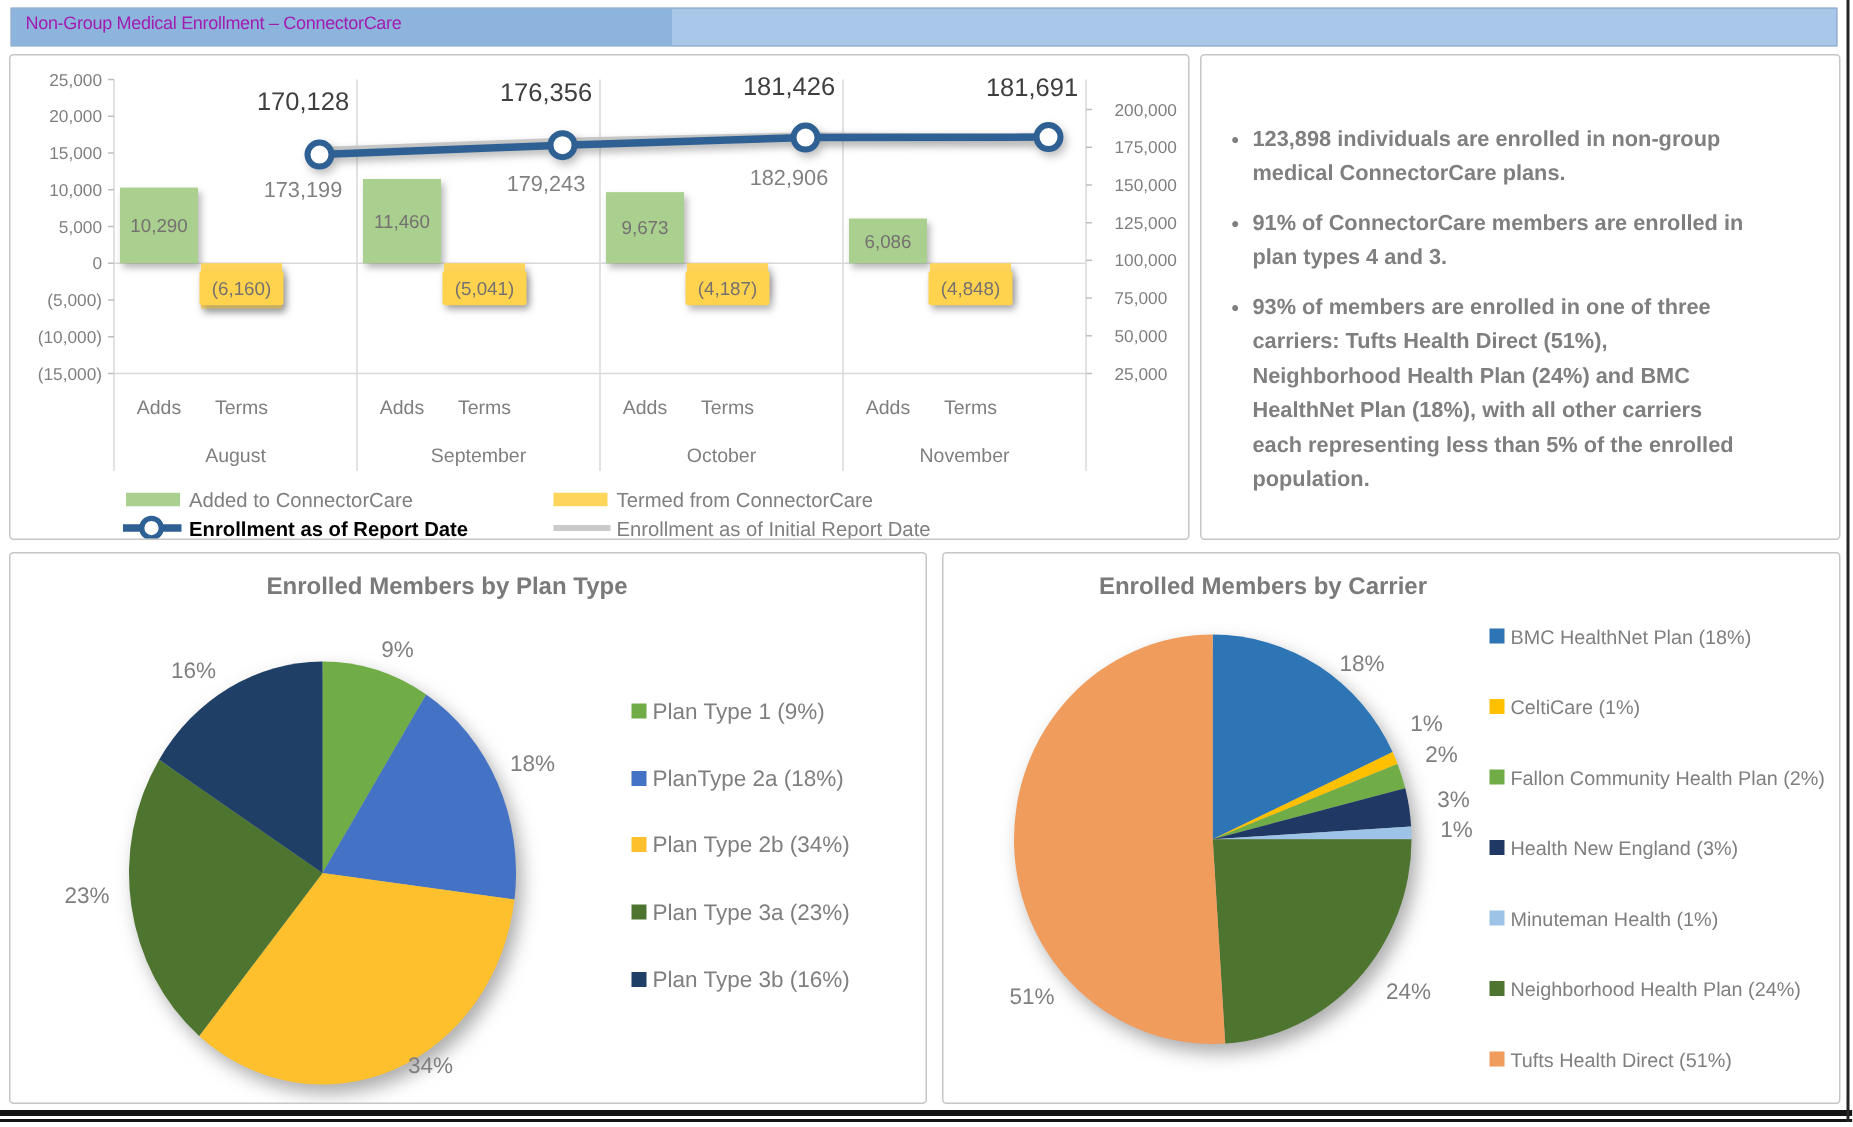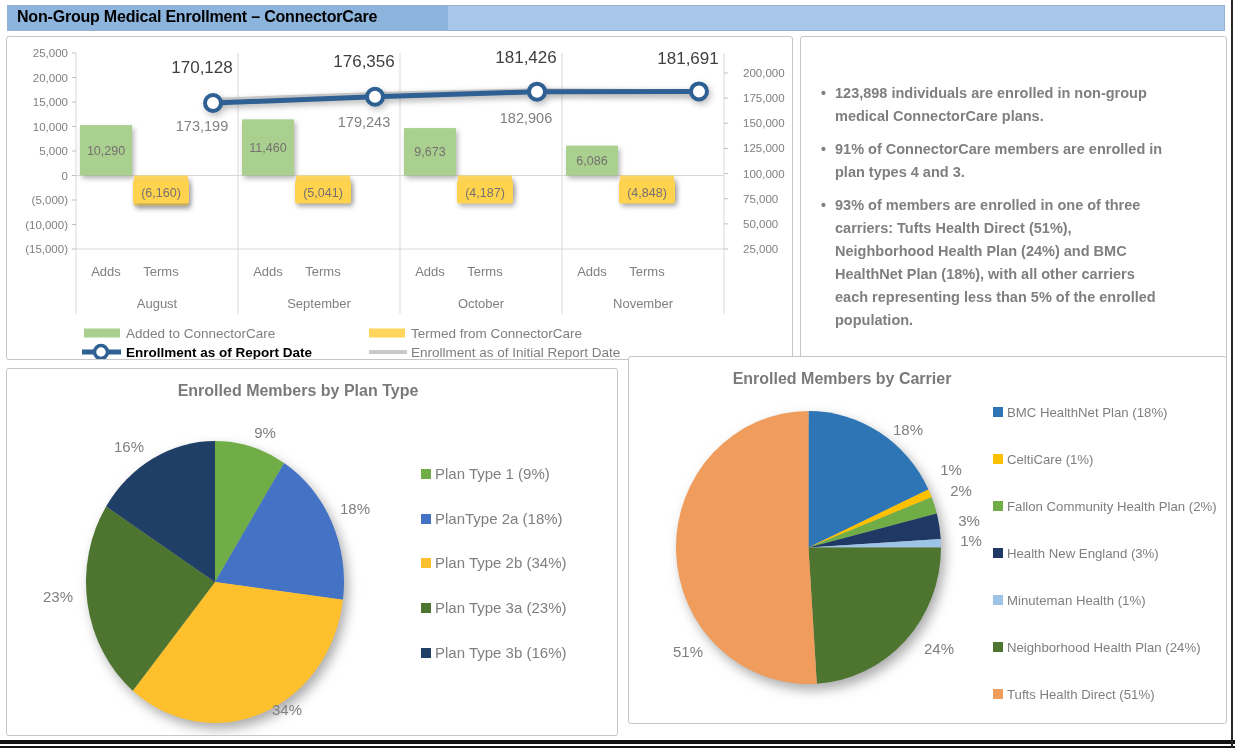--- a/index.html
+++ b/index.html
@@ -1,24 +1,24 @@
 <!DOCTYPE html>
 <html><head>
 <meta charset="utf-8">
 <style>
   html,body{margin:0;padding:0;background:#fff;}
   #app{position:relative;width:1235px;height:751px;background:#fff;overflow:hidden;font-family:"Liberation Sans",sans-serif;}
   .titlebar{position:absolute;left:7px;top:5px;width:1218px;height:26px;background:#A9C7E9;border:1px solid #94B2D0;box-sizing:border-box;}
   .titlebar .accent{position:absolute;left:0;top:0;width:440px;height:100%;background:#8DB4DC;}
-  .titlebar .ttext{position:absolute;left:9px;top:2px;font-size:16px;font-weight:bold;color:#000000;letter-spacing:-0.2px;}
+  .titlebar .ttext{position:absolute;left:9px;top:2px;font-size:12px;font-weight:normal;color:#a21caf;letter-spacing:-0.2px;}
   .panel{position:absolute;background:#fff;border:1px solid #C6C6C6;border-radius:3px;box-sizing:border-box;}
   #p1{left:6px;top:36px;width:787px;height:324px;}
   #p2{left:800px;top:36px;width:427px;height:324px;}
   #p3{left:6px;top:368px;width:612px;height:368px;}
-  #p4{left:628px;top:356px;width:599px;height:368px;}
+  #p4{left:628px;top:368px;width:599px;height:368px;}
   svg{display:block;}
   svg text{font-family:"Liberation Sans",sans-serif;}
   .bullets{position:absolute;left:20px;top:45px;width:348px;}
   .bullet{display:flex;margin-bottom:10px;color:#7F7F7F;font-weight:bold;font-size:14.5px;line-height:23px;}
   .bullet .dot{width:14px;flex:none;font-size:14px;}
   .shadowbar{filter:drop-shadow(2px 3px 2.5px rgba(110,110,110,.5));}
   .shadowline{filter:drop-shadow(2px 3px 3px rgba(110,110,110,.45));}
   .shadowpie{filter:drop-shadow(4px 6px 6px rgba(90,90,90,.5));}
   .band1{position:absolute;left:0;top:740px;width:1235px;height:4px;background:#141414;}
   .band2{position:absolute;left:0;top:746px;width:1235px;height:2px;background:#141414;}

